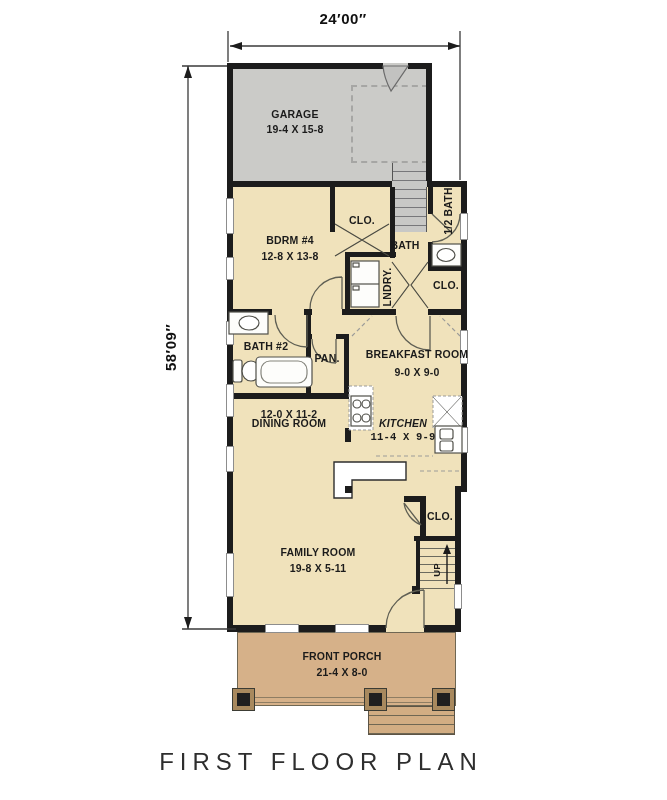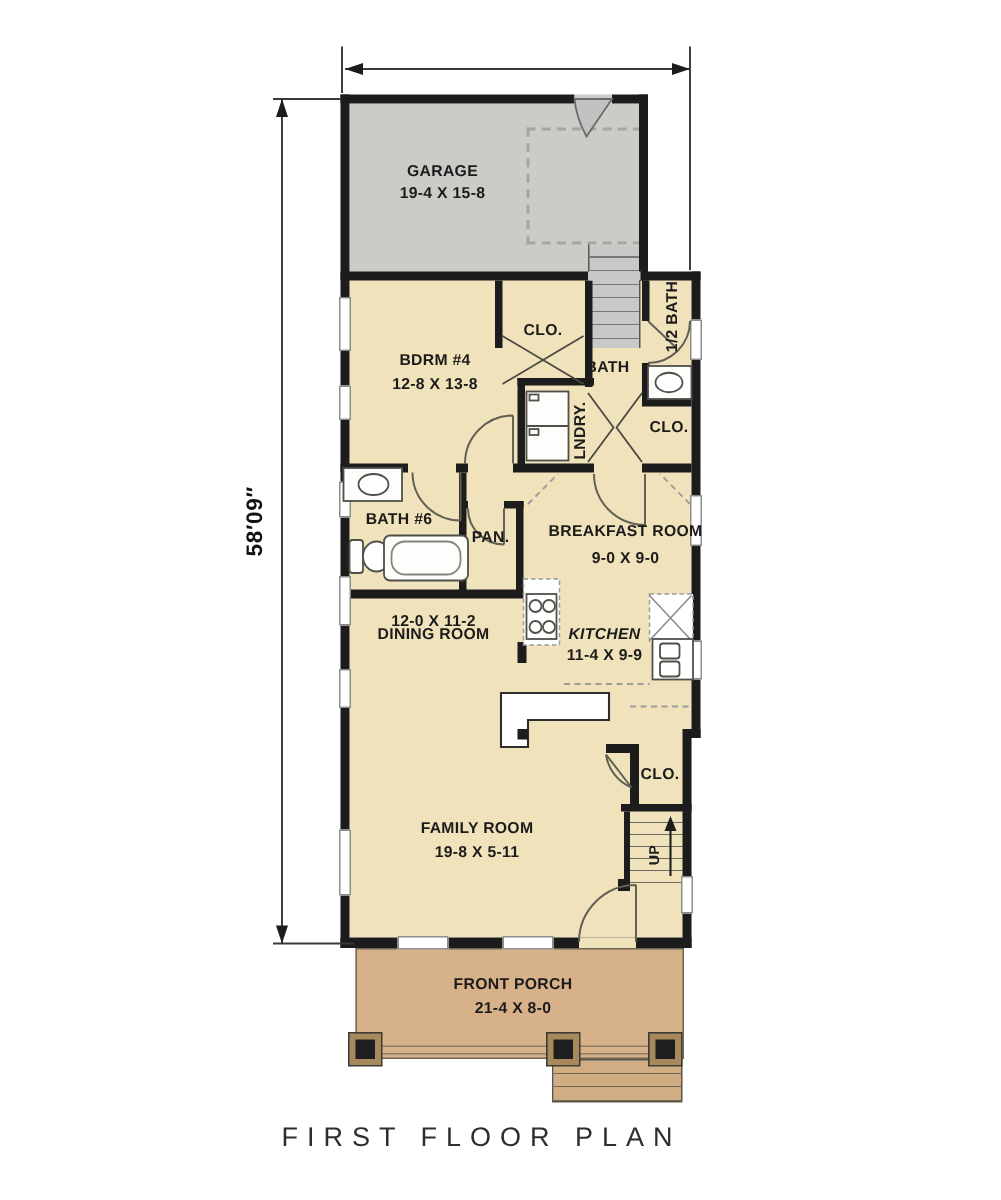--- a/index.html
+++ b/index.html
@@ -11,21 +11,21 @@
   .gap{position:absolute;}
   .dash{position:absolute;border:2px dashed #a6a6a4;box-sizing:border-box;}
   .lbl{position:absolute;font-weight:bold;font-size:10.5px;line-height:12px;color:#1b1b1b;
        text-align:center;letter-spacing:.2px;white-space:nowrap;z-index:30;}
   .vlbl{transform:rotate(-90deg);transform-origin:center center;}
   .dimlbl{position:absolute;font-weight:bold;font-size:15px;color:#111;text-align:center;
           letter-spacing:.5px;white-space:nowrap;z-index:30;}
   .col{position:absolute;width:21px;height:21px;background:#1f1f1f;border:4px solid #a8895e;
        outline:1px solid #3c3c34;box-sizing:border-box;z-index:25;}
   .porchline{position:absolute;height:1px;background:#6f6753;opacity:.7;z-index:21;}
-  #title{position:absolute;left:0;top:748px;width:642px;text-align:center;font-size:18px;
+  #title{position:absolute;left:0;top:748px;width:642px;text-align:center;font-size:24px;
          letter-spacing:6px;color:#2e2e2e;z-index:30;}
   svg.overlay{position:absolute;left:0;top:0;z-index:20;pointer-events:none;}
 </style>
 </head>
 <body>
 
 <div id="canvas">
 
   <div class="room" style="left:233px;top:69px;width:193px;height:113px;background:#cbcbc8;"></div>
   <div class="room" style="left:233px;top:182px;width:228px;height:443px;background:#f0e2bb;"></div>
@@ -179,45 +179,46 @@
       <path d="M182,629 L236,629"></path>
     </g>
     <g fill="#1c1c1c">
       <path d="M230,46 L242,42 L242,50 Z"></path>
       <path d="M460,46 L448,42 L448,50 Z"></path>
       <path d="M188,66 L184,78 L192,78 Z"></path>
       <path d="M188,629 L184,617 L192,617 Z"></path>
     </g>
   </svg>
 
+  <div class="dimlbl" style="left:248px;top:10px;width:190px;">24′00″</div>
   <div class="dimlbl vlbl" style="left:125px;top:339px;width:90px;">58′09″</div>
 
   <div class="lbl" style="left:235px;top:108px;width:120px;text-align:center;">GARAGE</div>
   <div class="lbl" style="left:235px;top:123px;width:120px;">19-4 X 15-8</div>
 
   <div class="lbl" style="left:230px;top:234px;width:120px;">BDRM #4</div>
   <div class="lbl" style="left:230px;top:250px;width:120px;">12-8 X 13-8</div>
 
   <div class="lbl" style="left:336px;top:214px;width:52px;">CLO.</div>
   <div class="lbl" style="left:380px;top:239px;width:50px;">BATH</div>
   <div class="lbl vlbl" style="left:413px;top:205px;width:70px;">1/2 BATH</div>
   <div class="lbl vlbl" style="left:359px;top:281px;width:56px;">LNDRY.</div>
   <div class="lbl" style="left:424px;top:279px;width:44px;">CLO.</div>
 
-  <div class="lbl" style="left:226px;top:340px;width:80px;">BATH #6</div>
+  <div class="lbl" style="left:226px;top:340px;width:80px;">BATH #2</div>
   <div class="lbl" style="left:303px;top:352px;width:48px;">PAN.</div>
 
   <div class="lbl" style="left:352px;top:348px;width:130px;">BREAKFAST ROOM</div>
   <div class="lbl" style="left:352px;top:366px;width:130px;">9-0 X 9-0</div>
 
   <div class="lbl" style="left:229px;top:417px;width:120px;">DINING ROOM</div>
   <div class="lbl" style="left:229px;top:408px;width:120px;">12-0 X 11-2</div>
 
   <div class="lbl" style="left:343px;top:417px;width:120px;font-style:italic;">KITCHEN</div>
-  <div class="lbl" style="left:343px;top:431px;width:120px;">11-4 X 9-9</div>
+  <div class="lbl" style="left:343px;top:431px;width:120px;font-family:Liberation Mono, monospace;">11-4 X 9-9</div>
 
   <div class="lbl" style="left:414px;top:510px;width:52px;">CLO.</div>
 
   <div class="lbl" style="left:253px;top:546px;width:130px;">FAMILY ROOM</div>
   <div class="lbl" style="left:253px;top:562px;width:130px;">19-8 X 5-11</div>
 
   <div class="lbl vlbl" style="left:422px;top:564px;width:30px;font-size:9.5px;">UP</div>
 
   <div class="lbl" style="left:272px;top:650px;width:140px;">FRONT PORCH</div>
   <div class="lbl" style="left:272px;top:666px;width:140px;">21-4 X 8-0</div>

